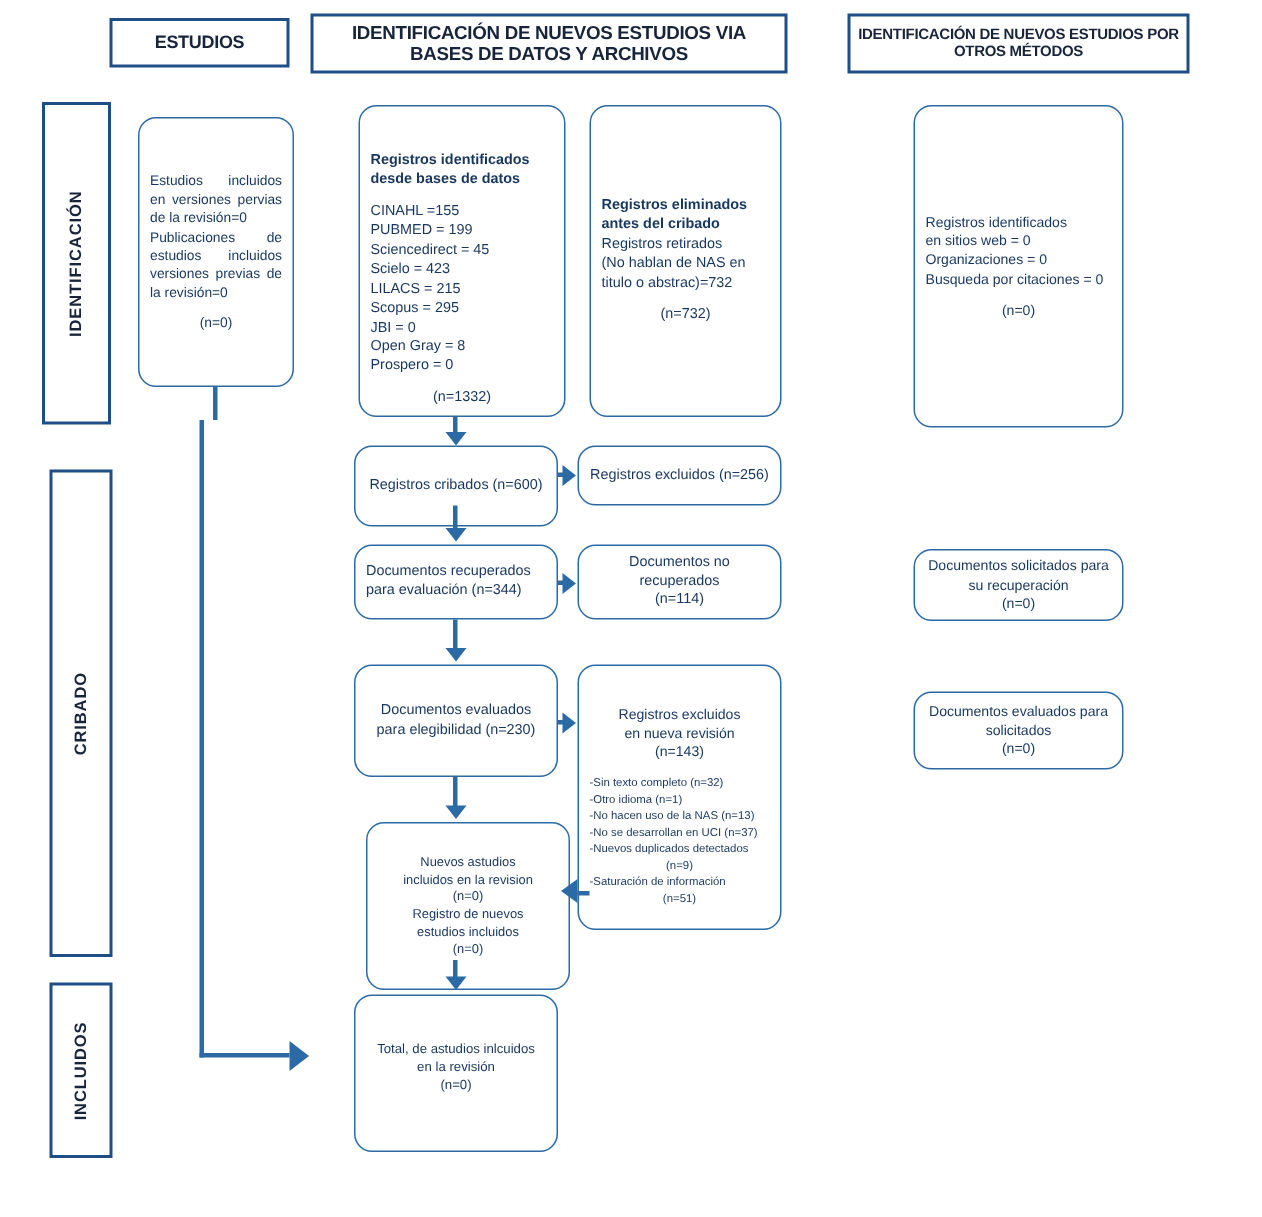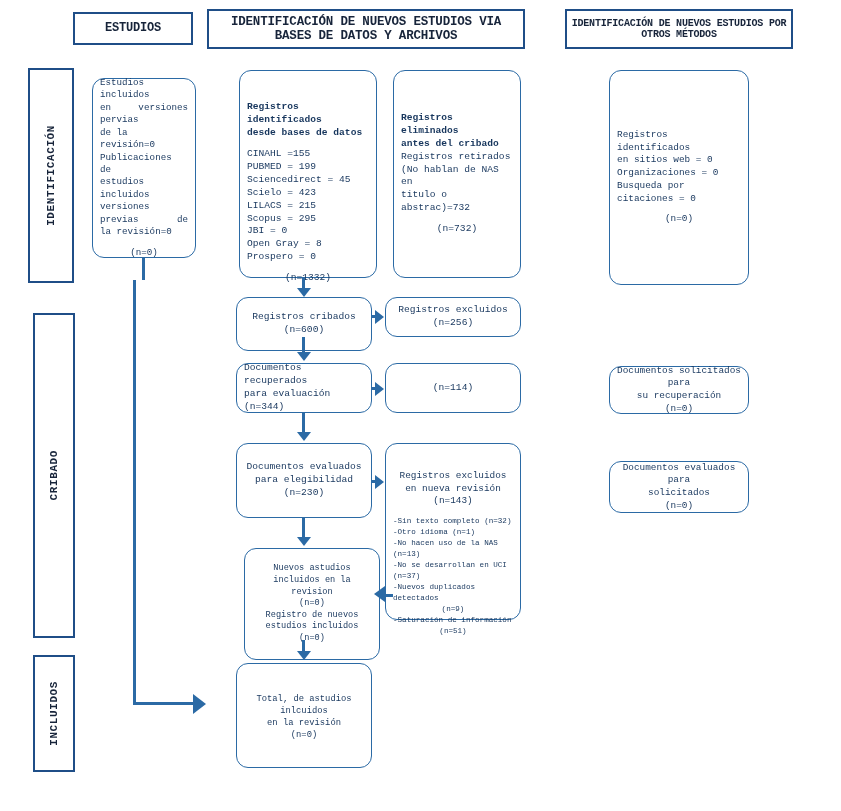--- a/index.html
+++ b/index.html
@@ -4,21 +4,21 @@
 <style>
   html,body{margin:0;padding:0;background:#ffffff;}
   body{
     width:841px;height:811px;position:relative;overflow:hidden;
     font-family:"Liberation Sans","DejaVu Sans",sans-serif;
     color:#1b3a63;
   }
   .canvas{position:absolute;left:0;top:0;width:841px;height:811px;}
 
   
-  .abs{position:absolute;box-sizing:border-box;font-family:Liberation Mono, monospace;}
+  .abs{position:absolute;box-sizing:border-box;}
 
   
   .hdr{
     border:2px solid #1f4e87;
     background:#ffffff;
     display:flex;align-items:center;justify-content:center;
     text-align:center;
     font-weight:bold;
     color:#17243a;
     line-height:1.12;
@@ -174,20 +174,21 @@
 
   <div class="abs node" style="left:236px;top:363px;width:136px;height:50px;font-size:9.6px;">
     <div class="inner t-left">
       <div>Documentos recuperados</div>
       <div>para evaluación (n=344)</div>
     </div>
   </div>
 
   <div class="abs node" style="left:385px;top:363px;width:136px;height:50px;font-size:9.6px;">
     <div class="inner t-center">
+      <div>Documentos no recuperados</div>
       <div>(n=114)</div>
     </div>
   </div>
 
   <div class="abs node" style="left:609px;top:366px;width:140px;height:48px;font-size:9.4px;">
     <div class="inner t-center">
       <div>Documentos solicitados para</div>
       <div>su recuperación</div>
       <div>(n=0)</div>
     </div>

